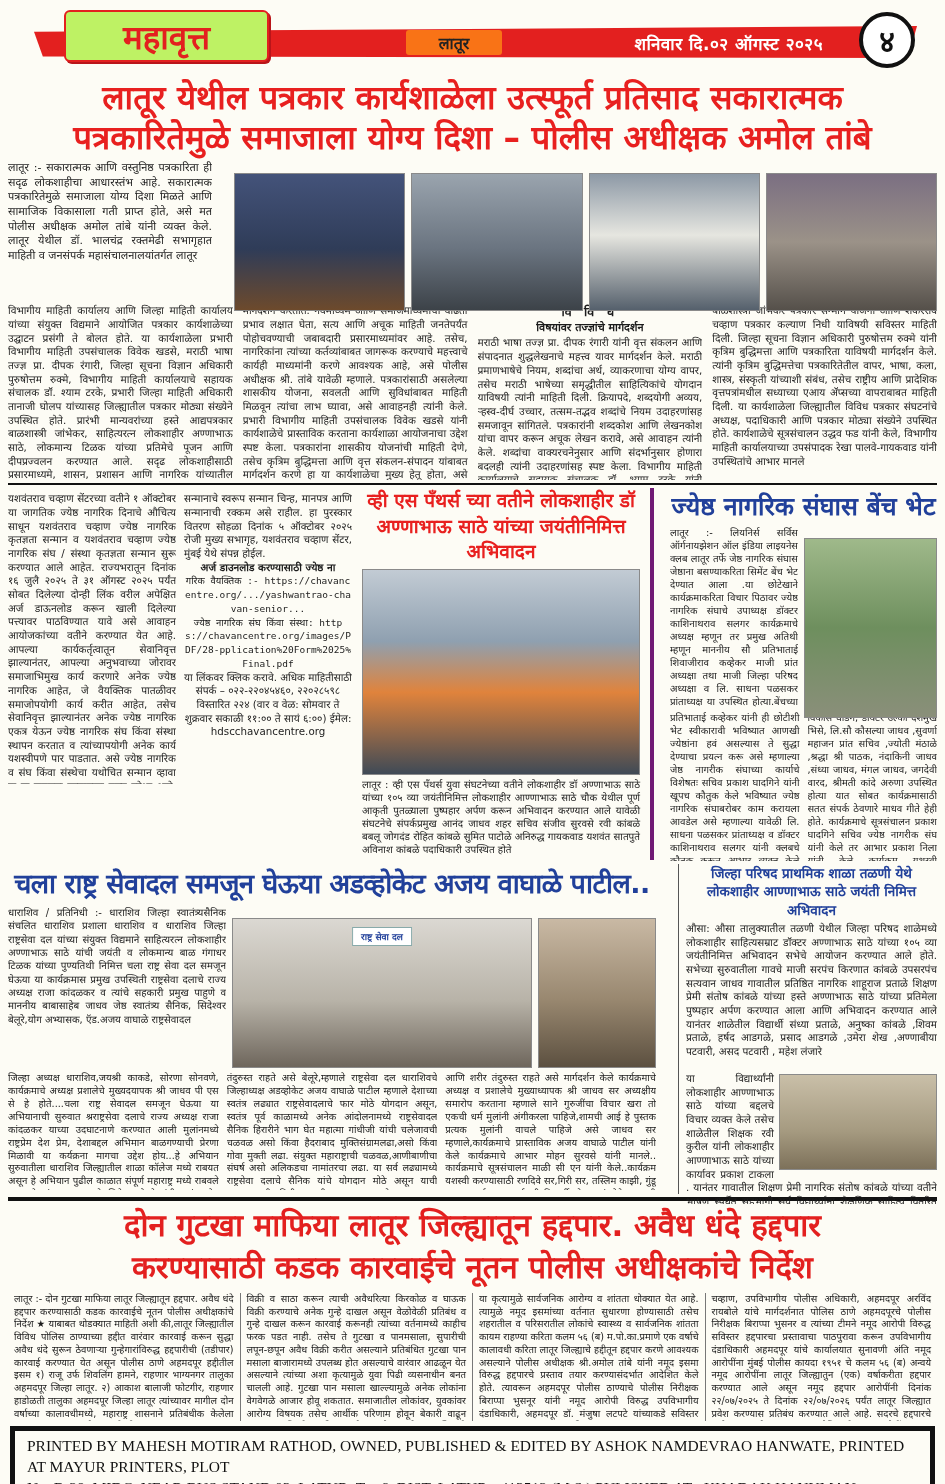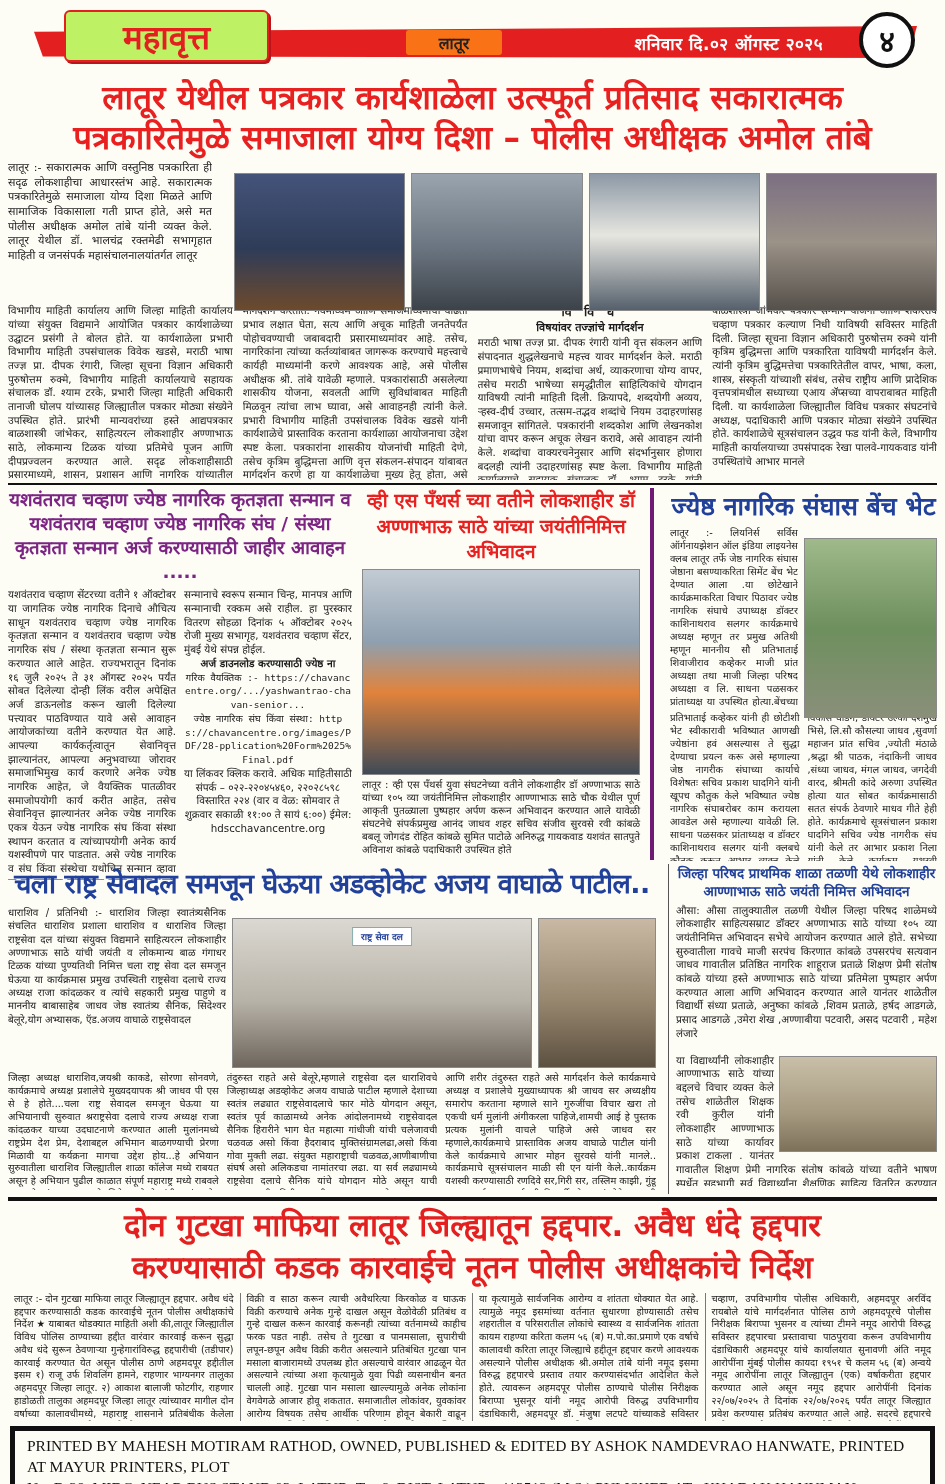--- a/index.html
+++ b/index.html
@@ -66,21 +66,21 @@
   .art3 .caption { margin-top: 3px; }
   .art4 { flex: 1; border-left: 4px solid #701a75; padding-left: 16px; }
   .art4 h2 { color: #21409a; font-size: 25px; text-align: center; font-weight: 700; white-space: nowrap; overflow: hidden; }
   .art4-top { display: flex; gap: 6px; margin-top: 4px; height: 182px; }
   .art4-top .col { width: 128px; font-size: 9.8px; }
   .art4-top .photo { flex: 1; height: 180px; }
   .art4-cols { display: flex; gap: 8px; margin-top: 3px; height: 150px; }
   .art4-cols .col { flex: 1; font-size: 9.8px; }
 
   
-  .row3 { display: flex; gap: 12px; height: 330px; margin-top: 4px; }
+  .row3 { display: flex; gap: 22px; height: 330px; margin-top: 4px; }
   .art6 { width: 648px; }
   .art6 h2 { color: #21409a; font-size: 27px; font-weight: 700; text-align: center; white-space: nowrap; overflow: hidden; letter-spacing: -.5px; }
   .art6-top { display: flex; gap: 6px; margin-top: 5px; height: 162px; }
   .art6-top .col { width: 218px; font-size: 10px; }
   .p-stage { flex: 1; }
   .p-class { width: 118px; }
   .banner { position: absolute; top: 8px; left: 50%; transform: translateX(-50%);
     background: #fff; color: #21409a; font-size: 9px; font-weight: 700;
     padding: 2px 8px; border: 1px solid #8aa; white-space: nowrap; }
   .art6-cols { display: flex; gap: 8px; margin-top: 4px; height: 118px; }
@@ -139,21 +139,20 @@
       <span>मराठी भाषा तज्ज्ञ प्रा. दीपक रंगारी यांनी वृत्त संकलन आणि संपादनात शुद्धलेखनाचे महत्त्व यावर मार्गदर्शन केले. मराठी प्रमाणभाषेचे नियम, शब्दांचा अर्थ, व्याकरणाचा योग्य वापर, तसेच मराठी भाषेच्या समृद्धीतील साहित्यिकांचे योगदान याविषयी त्यांनी माहिती दिली. क्रियापदे, शब्दयोगी अव्यय, ऱ्हस्व-दीर्घ उच्चार, तत्सम-तद्भव शब्दांचे नियम उदाहरणांसह समजावून सांगितले. पत्रकारांनी शब्दकोश आणि लेखनकोश यांचा वापर करून अचूक लेखन करावे, असे आवाहन त्यांनी केले. शब्दांचा वाक्यरचनेनुसार आणि संदर्भानुसार होणारा बदलही त्यांनी उदाहरणांसह स्पष्ट केला. विभागीय माहिती कार्यालयाचे सहायक संचालक डॉ. श्याम टरके यांनी पत्रकारांसाठीच्या अधिस्वीकृती नियमावली, आचार्य</span>
     </div>
     <div class="col">बाळशास्त्री जांभेकर पत्रकार सन्मान योजना आणि शंकरराव चव्हाण पत्रकार कल्याण निधी याविषयी सविस्तर माहिती दिली. जिल्हा सूचना विज्ञान अधिकारी पुरुषोत्तम रुक्मे यांनी कृत्रिम बुद्धिमत्ता आणि पत्रकारिता याविषयी मार्गदर्शन केले. त्यांनी कृत्रिम बुद्धिमत्तेचा पत्रकारितेतील वापर, भाषा, कला, शास्त्र, संस्कृती यांच्याशी संबंध, तसेच राष्ट्रीय आणि प्रादेशिक वृत्तपत्रांमधील सध्याच्या एआय ॲप्सच्या वापराबाबत माहिती दिली. या कार्यशाळेला जिल्ह्यातील विविध पत्रकार संघटनांचे अध्यक्ष, पदाधिकारी आणि पत्रकार मोठ्या संख्येने उपस्थित होते. कार्यशाळेचे सूत्रसंचालन उद्धव फड यांनी केले, विभागीय माहिती कार्यालयाच्या उपसंपादक रेखा पालवे-गायकवाड यांनी उपस्थितांचे आभार मानले</div>
   </div>
 
   <div class="hr-thin"></div>
 
   <div class="row2">
 
     <div class="art2">
-      <h2>यशवंतराव चव्हाण ज्येष्ठ नागरिक कृतज्ञता सन्मान व यशवंतराव चव्हाण ज्येष्ठ नागरिक  संघ / संस्था कृतज्ञता सन्मान अर्ज करण्यासाठी जाहीर आवाहन .....</h2>
       <div class="art2-cols">
         <div class="col">यशवंतराव चव्हाण सेंटरच्या वतीने १ ऑक्टोबर या जागतिक ज्येष्ठ नागरिक दिनाचे औचित्य साधून यशवंतराव चव्हाण ज्येष्ठ नागरिक कृतज्ञता सन्मान व यशवंतराव चव्हाण ज्येष्ठ नागरिक संघ / संस्था कृतज्ञता सन्मान सुरू करण्यात आले आहेत. राज्यभरातून दिनांक १६ जुलै २०२५ ते ३१ ऑगस्ट २०२५ पर्यंत सोबत दिलेल्या दोन्ही लिंक वरील अपेक्षित अर्ज डाऊनलोड करून खाली दिलेल्या पत्त्यावर पाठविण्यात यावे असे आवाहन आयोजकांच्या वतीने करण्यात येत आहे. आपल्या कार्यकर्तृत्वातून सेवानिवृत्त झाल्यानंतर, आपल्या अनुभवाच्या जोरावर समाजाभिमुख कार्य करणारे अनेक ज्येष्ठ नागरिक आहेत, जे वैयक्तिक पातळीवर समाजोपयोगी कार्य करीत आहेत, तसेच सेवानिवृत्त झाल्यानंतर अनेक ज्येष्ठ नागरिक एकत्र येऊन ज्येष्ठ नागरिक संघ किंवा संस्था स्थापन करतात व त्यांच्यापयोगी अनेक कार्य यशस्वीपणे पार पाडतात. असे ज्येष्ठ नागरिक व संघ किंवा संस्थेचा यथोचित सन्मान व्हावा हा या कृतज्ञता सन्मानाचा मुख्य उद्देश्य आहे. या सन्मानासाठी दोन महिला, दोन पुरुष, एक दिव्यांग व्यक्ती, एक तृतीयपंथी आणि एक संघ किंवा संस्था यांची निवड करण्यात येईल.   या</div>
         <div class="col">
           <span>सन्मानाचे स्वरूप सन्मान चिन्ह, मानपत्र आणि सन्मानाची रक्कम असे राहील. हा पुरस्कार वितरण सोहळा दिनांक ५  ऑक्टोबर २०२५ रोजी मुख्य सभागृह, यशवंतराव चव्हाण सेंटर, मुंबई येथे संपन्न होईल.</span>
           <div class="dl-head">अर्ज डाउनलोड करण्यासाठी ज्येष्ठ ना</div>
           <div class="linkblock">गरिक वैयक्तिक :- https://chavancentre.org/.../yashwantrao-chavan-senior...</div>
           <div class="linkblock">ज्येष्ठ नागरिक संघ किंवा संस्था: https://chavancentre.org/images/PDF/28-pplication%20Form%2025%Final.pdf</div>
           <div style="text-align:center;">या लिंकवर क्लिक करावे. अधिक माहितीसाठी संपर्क – ०२२-२२०४५४६०, २२०२८५९८ विस्तारित २२४ (वार व वेळ: सोमवार ते शुक्रवार सकाळी ११:०० ते सायं ६:००) ईमेल: hdscchavancentre.org</div>
         </div>
       </div>

